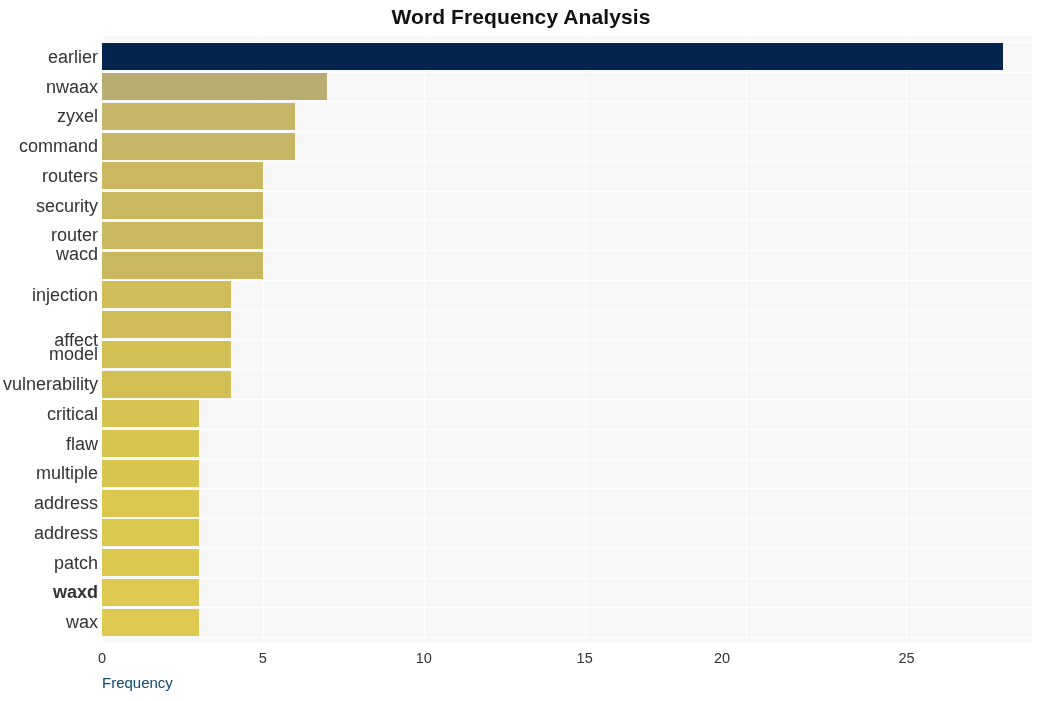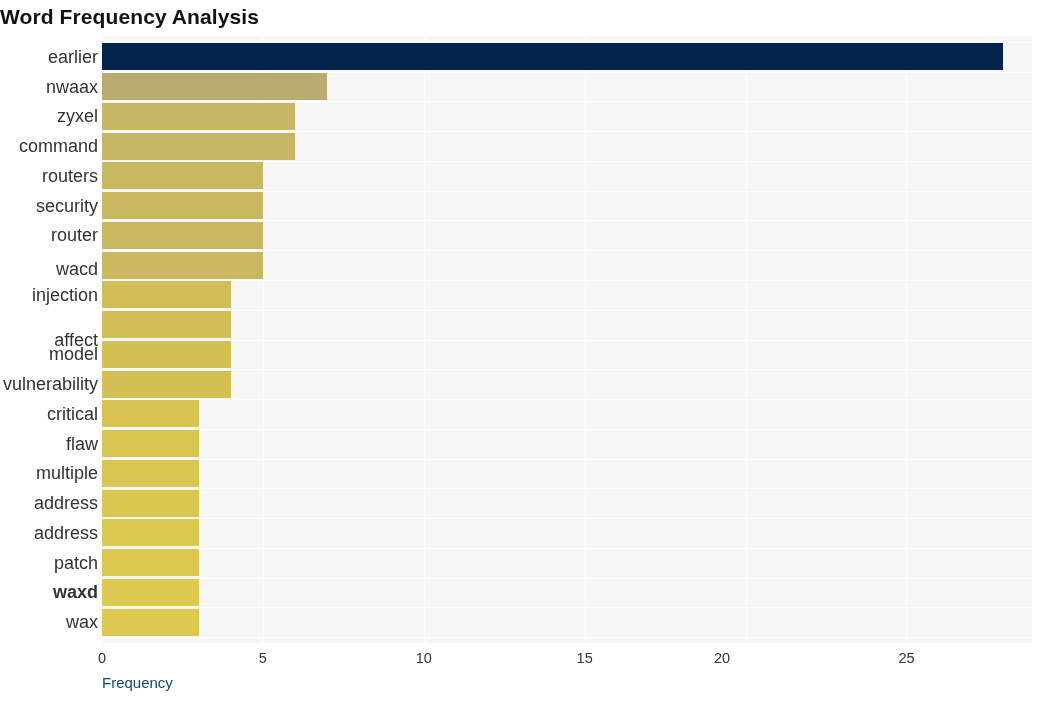--- a/index.html
+++ b/index.html
@@ -17,21 +17,21 @@
     position: relative;
     width: 1042px;
     height: 701px;
     background: #ffffff;
   }
   #chart-title {
     position: absolute;
     left: 0;
     top: 5px;
     width: 1042px;
-    text-align: left;
+    text-align: center;
     font-size: 21px;
     font-weight: bold;
     color: #111111;
     letter-spacing: 0.1px;
   }
   
   #plot-area {
     position: absolute;
     left: 102px;
     top: 36px;
@@ -158,21 +158,21 @@
     </div>
 
   <div id="ylabels">
       <div class="ylabel" style="top: 13.8284px;">earlier</div>
       <div class="ylabel" style="top: 43.5833px;">nwaax</div>
       <div class="ylabel" style="top: 73.3382px;">zyxel</div>
       <div class="ylabel" style="top: 103.093px;">command</div>
       <div class="ylabel" style="top: 132.848px;">routers</div>
       <div class="ylabel" style="top: 162.603px;">security</div>
       <div class="ylabel" style="top: 192.358px;">router</div>
-      <div class="ylabel" style="top: 226px;">wacd</div>
+      <div class="ylabel" style="top: 211px;">wacd</div>
       <div class="ylabel" style="top: 251.868px;">injection</div>
       <div class="ylabel" style="top: 281.623px; margin-top: 15px;">affect</div>
       <div class="ylabel" style="top: 311.377px; margin-left: 9px;">model</div>
       <div class="ylabel" style="top: 341.132px;">vulnerability</div>
       <div class="ylabel" style="top: 370.887px;">critical</div>
       <div class="ylabel" style="top: 400.642px;">flaw</div>
       <div class="ylabel" style="top: 430.397px;">multiple</div>
       <div class="ylabel" style="top: 460.152px;">address</div>
       <div class="ylabel" style="top: 489.907px;">address</div>
       <div class="ylabel" style="top: 519.662px;">patch</div>

